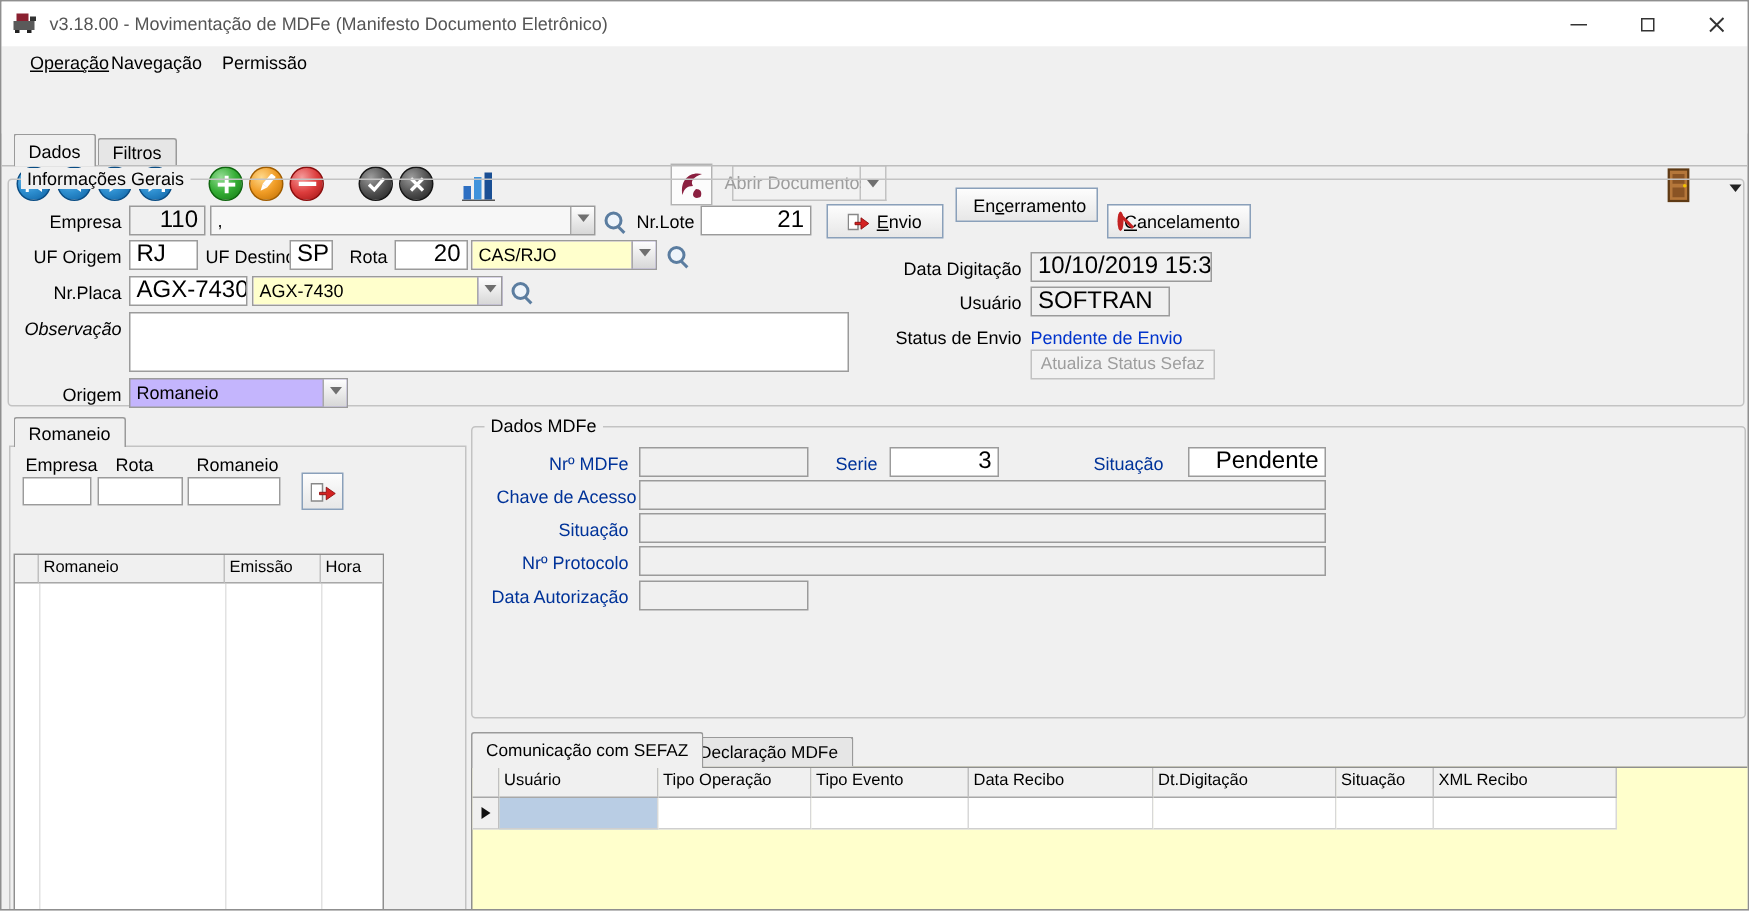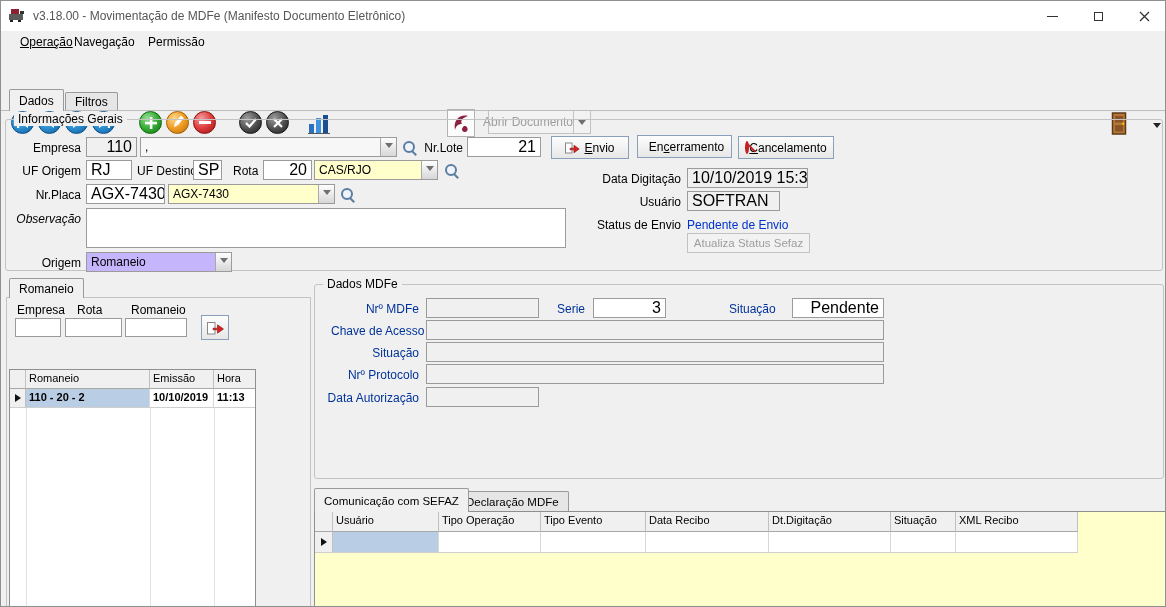--- a/index.html
+++ b/index.html
@@ -236,21 +236,21 @@
   <span class="lbl r" style="left:412px; top:140px; width:50px;">Nr.Lote</span>
   <div class="fld num" style="left:466px; top:136px; width:74px;">21</div>
 
   <div class="pbtn" style="left:550px; top:135px; width:78px;">
     <svg width="15" height="12">
         <rect x="0.5" y="1" width="6.5" height="10" fill="#fff" stroke="#888"></rect>
         <path d="M5 6.2 h4 v-3 l5.2 3.8 -5.2 3.8 v-3 h-4 z" fill="#d42222" stroke="#8d0f0f" stroke-width="0.6"></path>
       </svg>
     <span><u>E</u>nvio</span>
   </div>
-  <div class="pbtn" style="left:636px; top:134px; width:95px;">
+  <div class="pbtn" style="left:636px; top:124px; width:95px;">
     <svg width="14" height="13">
         <rect x="0.5" y="1.5" width="9.5" height="9.5" fill="#fff" stroke="#667"></rect>
         <line x1="0.5" y1="4.5" x2="10" y2="4.5" stroke="#89a"></line>
         <line x1="0.5" y1="7.5" x2="10" y2="7.5" stroke="#89a"></line>
         <line x1="3.8" y1="1.5" x2="3.8" y2="11" stroke="#89a"></line>
         <path d="M7 10.6 l4 -6 l2.2 1.5 l-4 6 l-2.8 0.6 z" fill="#e8a33d" stroke="#9a6a1a" stroke-width="0.5"></path>
       </svg>
     <span>En<u>c</u>erramento</span>
   </div>
   <div class="pbtn" style="left:737px; top:135px; width:96px;">
@@ -322,28 +322,20 @@
 
   <div class="grid" style="left:8px; top:368px; width:247px; height:238px;">
     <div class="vline" style="left:16px; top:19px; bottom:0;"></div>
     <div class="vline" style="left:140px; top:19px; bottom:0;"></div>
     <div class="vline" style="left:204px; top:19px; bottom:0;"></div>
     <div class="grow" style="position:relative;">
       <div class="gh" style="width:16px; height:19px;"></div>
       <div class="gh" style="width:124px; height:19px;">Romaneio</div>
       <div class="gh" style="width:64px; height:19px;">Emissão</div>
       <div class="gh" style="width:41px; height:19px; border-right:none;">Hora</div>
-    </div>
-    <div class="grow" style="position:relative;">
-      <div class="gc ind" style="width:16px; height:19px;">
-          <span class="tri-right"></span>
-        </div>
-      <div class="gc sel" style="width:124px; height:19px; font-weight:bold;">110 - 20 - 2</div>
-      <div class="gc" style="width:64px; height:19px; font-weight:bold;">10/10/2019</div>
-      <div class="gc" style="width:41px; height:19px; font-weight:bold; border-right:none;">11:13</div>
     </div>
   </div>
 
   <div class="group" style="left:313px; top:283px; width:850px; height:195px;">
     <span class="gtitle">Dados MDFe</span>
   </div>
 
   <span class="lbl r navy" style="left:330px; top:301px; width:88px;">Nrº MDFe</span>
   <div class="fld gray" style="left:425px; top:297px; width:113px;"></div>
   <span class="lbl navy" style="left:556px; top:301px;">Serie</span>

